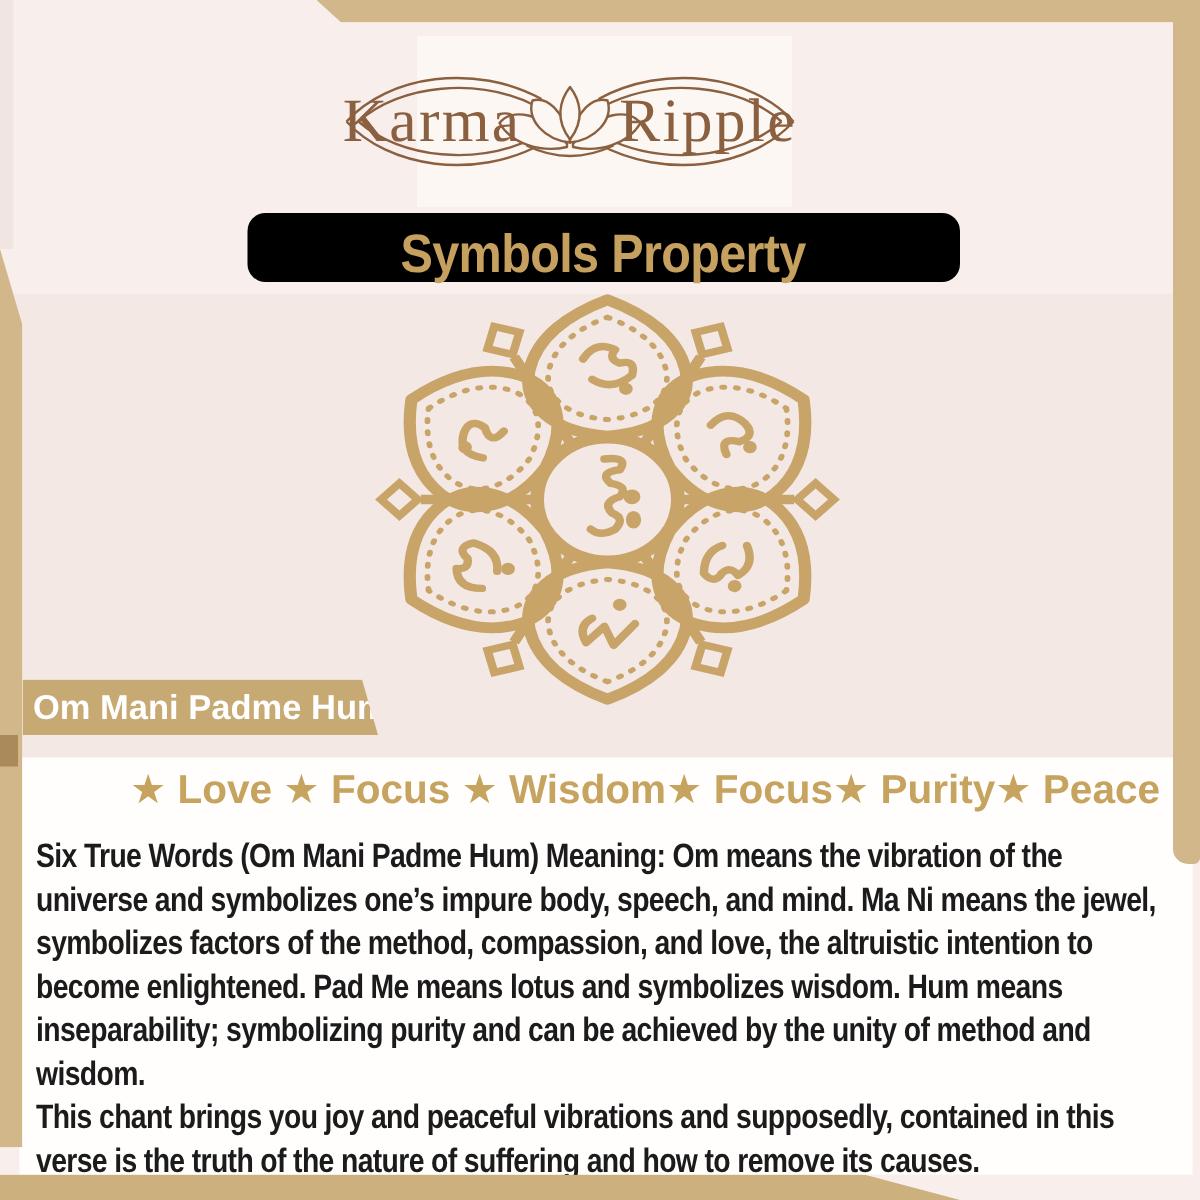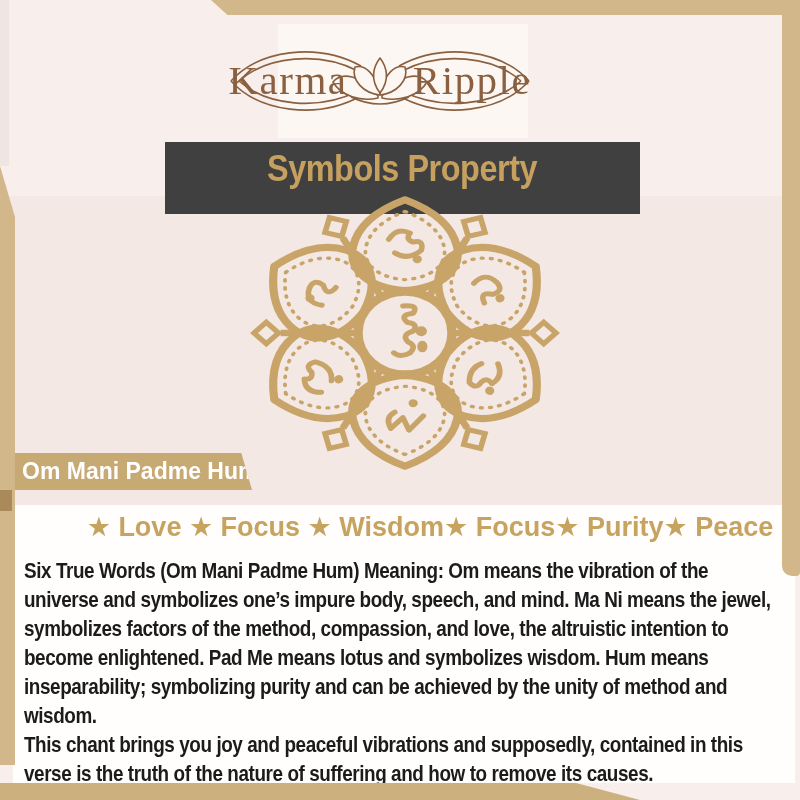--- a/index.html
+++ b/index.html
@@ -8,22 +8,22 @@
     background:#f8efec;font-family:"Liberation Sans",sans-serif;
   }
   .bg-mid{position:absolute;left:0;top:196px;width:800px;height:311px;background:#f3e8e4;}
   .bg-left-stripe{position:absolute;left:0;top:0;width:9px;height:166px;background:#f1e5e1;}
   .logo-backdrop{position:absolute;left:278px;top:24px;width:250px;height:114px;background:#fcf7f2;}
   .logo-svg{position:absolute;left:225px;top:34px;width:320px;height:96px;}
   .logo-line{fill:none;stroke:#8a6040;stroke-width:1.6;}
   .lotus{fill:#fcf7f2;stroke:#8a6040;stroke-width:1.6;stroke-linejoin:round;}
   .logo-word{font-family:"Liberation Serif",serif;fill:#8a6040;font-size:41px;letter-spacing:1.5px;}
   .heading-panel{
-    position:absolute;left:165px;top:142px;width:475px;height:72px;
-    background:#404040;border-radius:0;text-align:center;
+    position:absolute;left:165px;top:142px;width:475px;height:46px;
+    background:#000000;border-radius:12px;text-align:center;
   }
   .heading-text{
     display:inline-block;line-height:54px;font-size:36px;font-weight:bold;
     color:#c5a05e;letter-spacing:-0.5px;transform:scaleX(0.9);white-space:nowrap;
   }
   .mandala-svg{position:absolute;left:245px;top:183px;width:320px;height:300px;}
   .petal{fill:none;stroke:#c9a468;stroke-width:8;stroke-linejoin:round;}
   .petal-inner{fill:none;stroke:#c9a468;stroke-width:5;stroke-dasharray:2 10;stroke-linecap:round;}
   .glyph{fill:none;stroke:#c9a468;stroke-width:5.5;stroke-linecap:round;stroke-linejoin:round;}
   .gdot{fill:#c9a468;stroke:none;}

